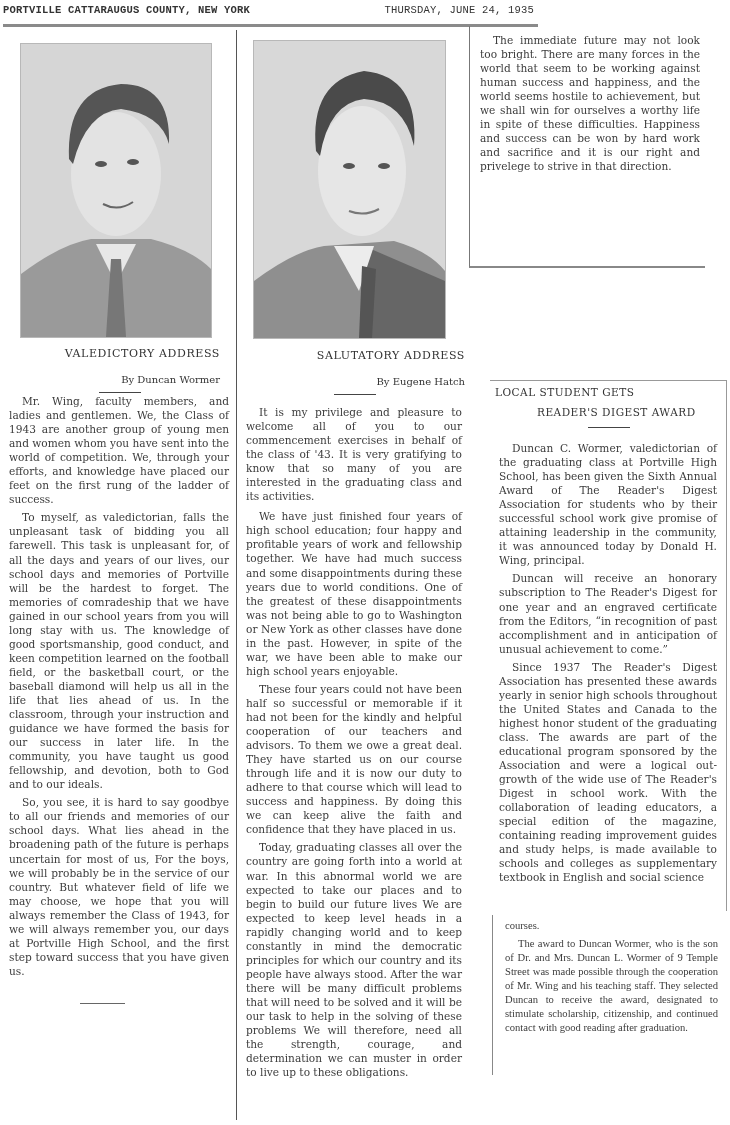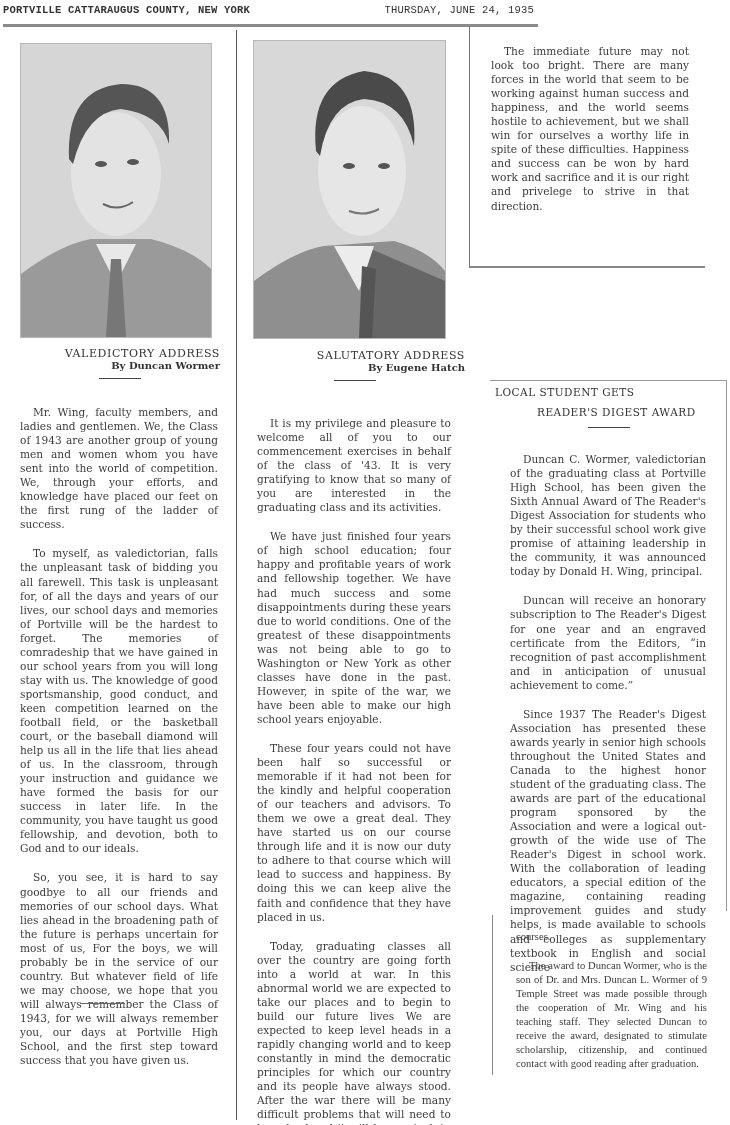--- a/index.html
+++ b/index.html
@@ -22,27 +22,27 @@
   .photo {
     position: absolute; background: #cfcfcf; overflow: hidden;
     border: 1px solid #b8b8b8;
   }
   .photo svg { display: block; width: 100%; height: 100%; }
   .head {
     position: absolute; text-align: right;
     font-family: "DejaVu Serif", serif; color: #333;
   }
   .head .title { font-size: 11px; letter-spacing: 0.6px; }
-  .head .by { font-size: 10px; font-weight: bold; margin-top: 0; }
+  .head .by { font-size: 10px; font-weight: normal; margin-top: 14px; }
   .head .dash { width: 42px; height: 1px; background: #444; margin: 7px auto 0; }
   .col {
     position: absolute; font-size: 10.6px; line-height: 14.05px;
     text-align: justify; color: #3c3c3c;
   }
-  .col p { margin: 15px; text-indent: 13px; }
+  .col p { margin: 4px; text-indent: 13px; }
   .box-tr {
     position: absolute; left: 469px; top: 26px; width: 236px; height: 242px;
     border-left: 1px solid #777; border-bottom: 2px solid #888;
     padding: 3px 0 0 6px; box-sizing: border-box;
   }
   .box-award {
     position: absolute; left: 490px; top: 380px; width: 236px; height: 530px;
     border-top: 1px solid #999; border-right: 1px solid #999;
   }
   .award-title {

